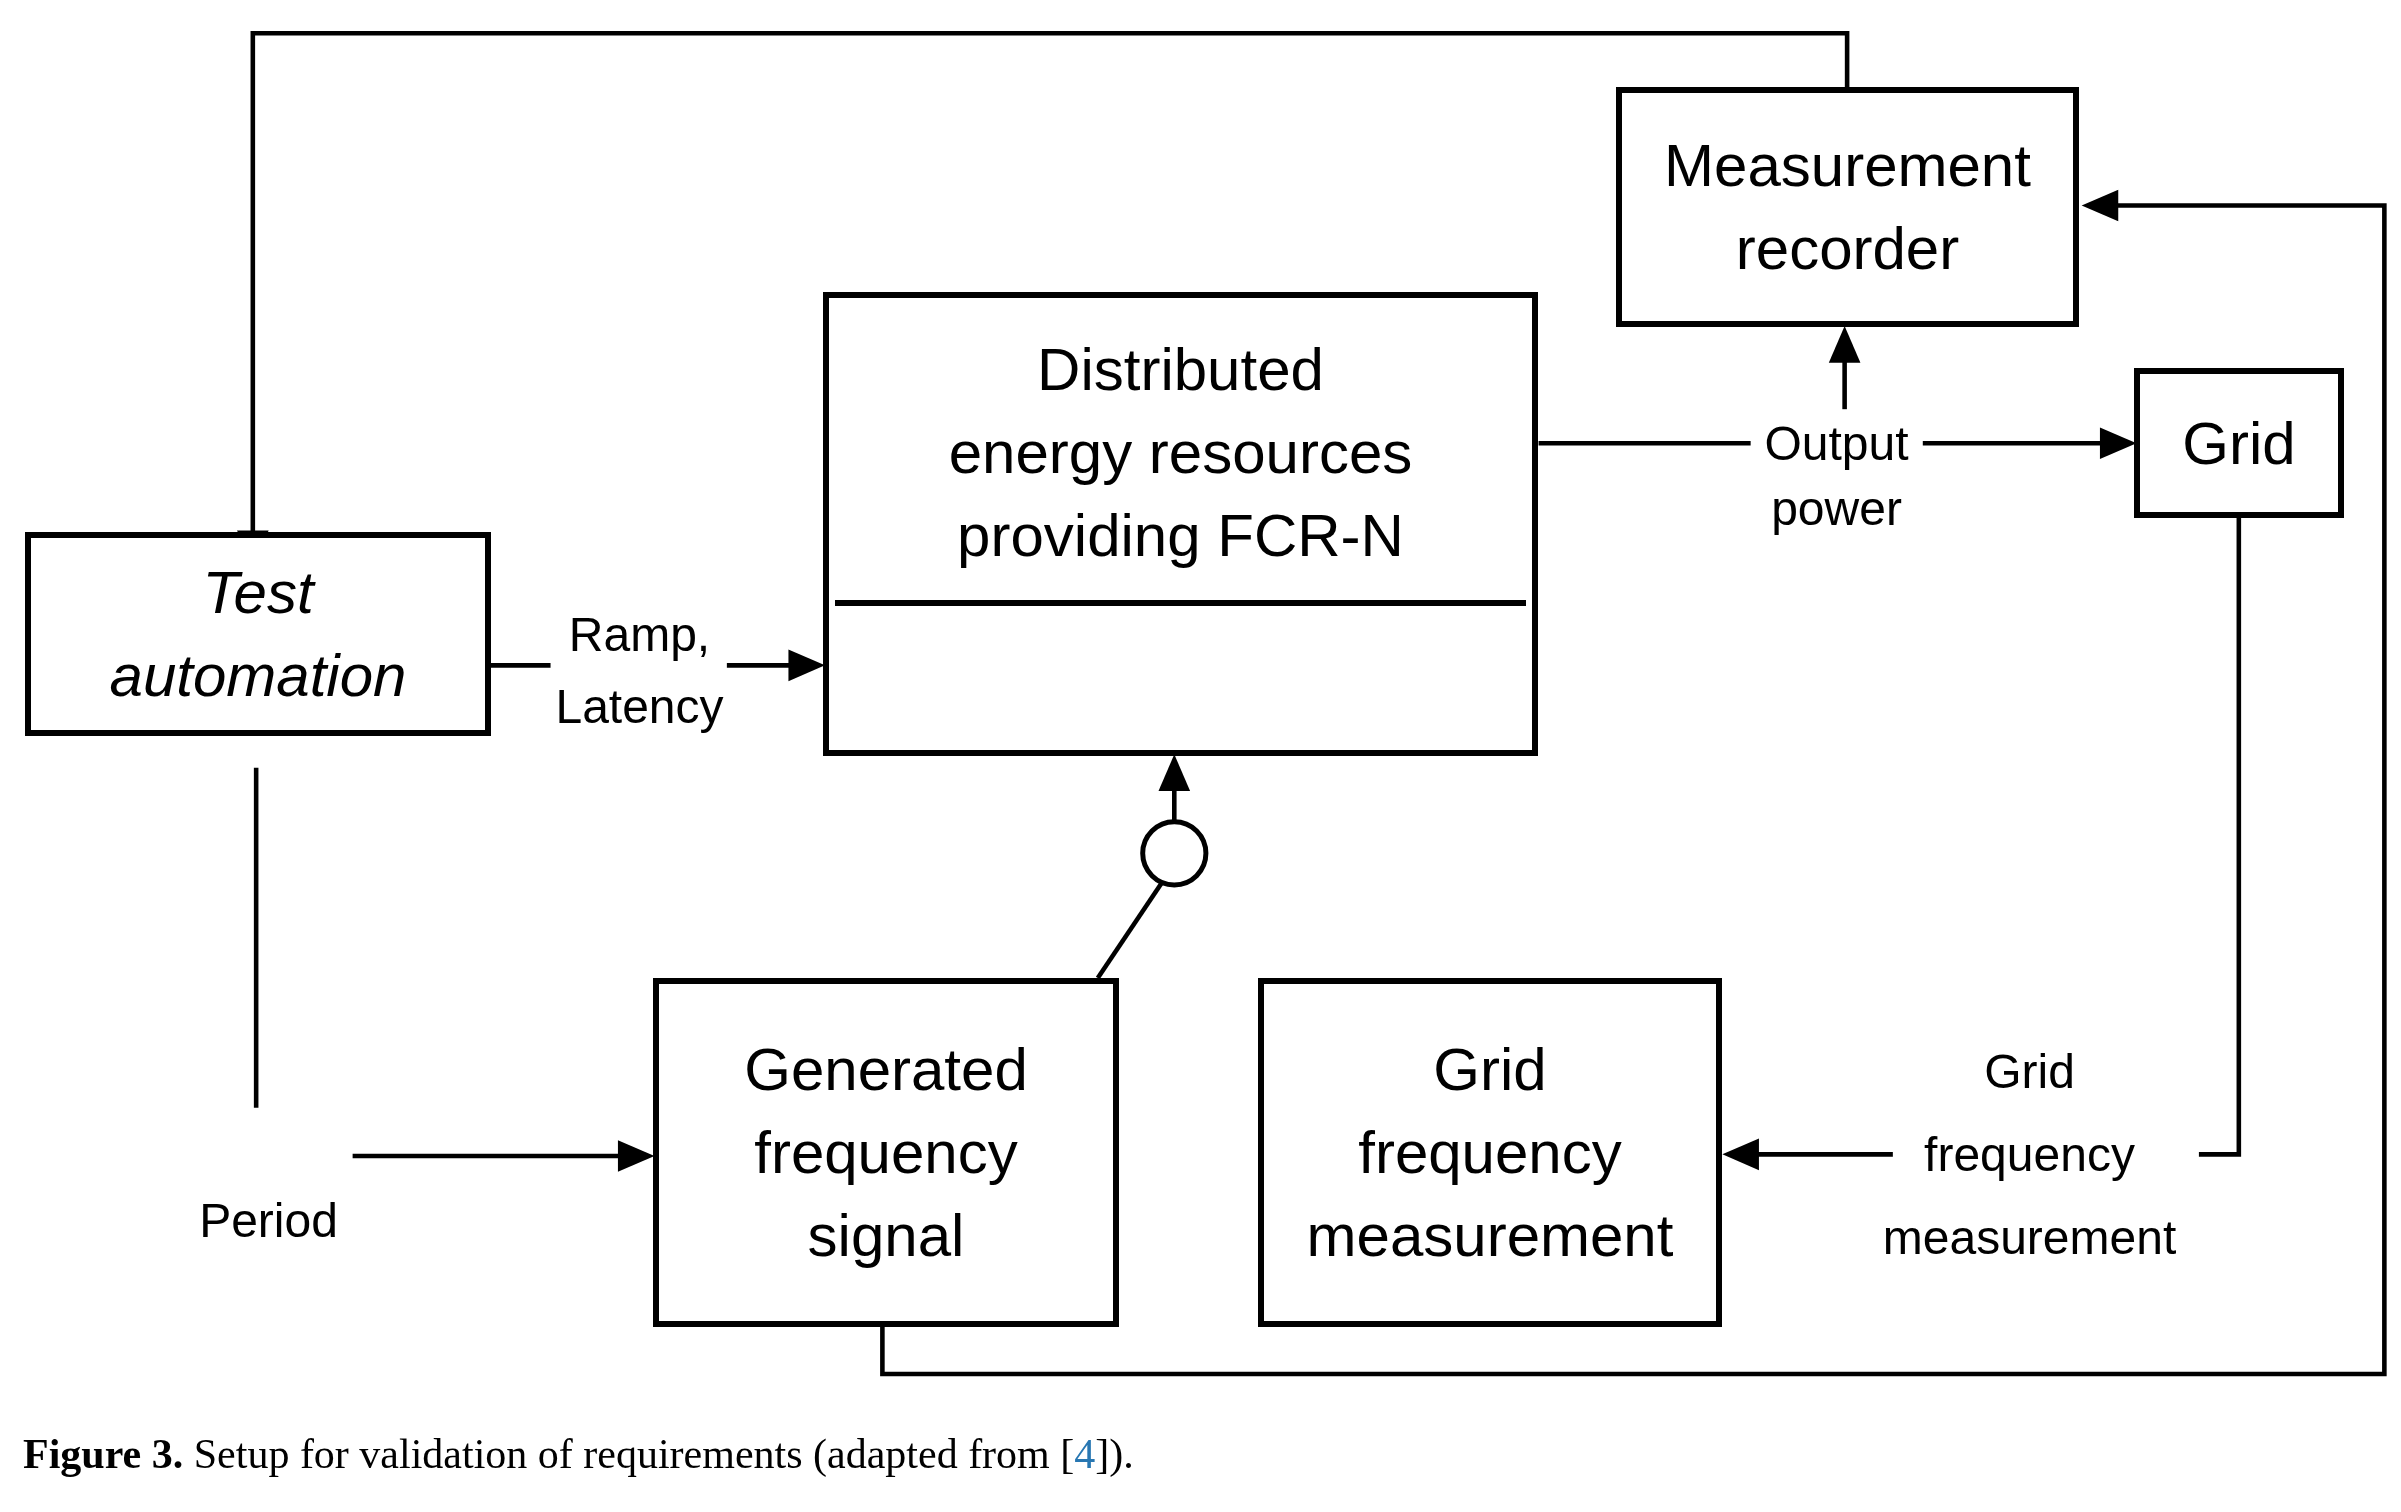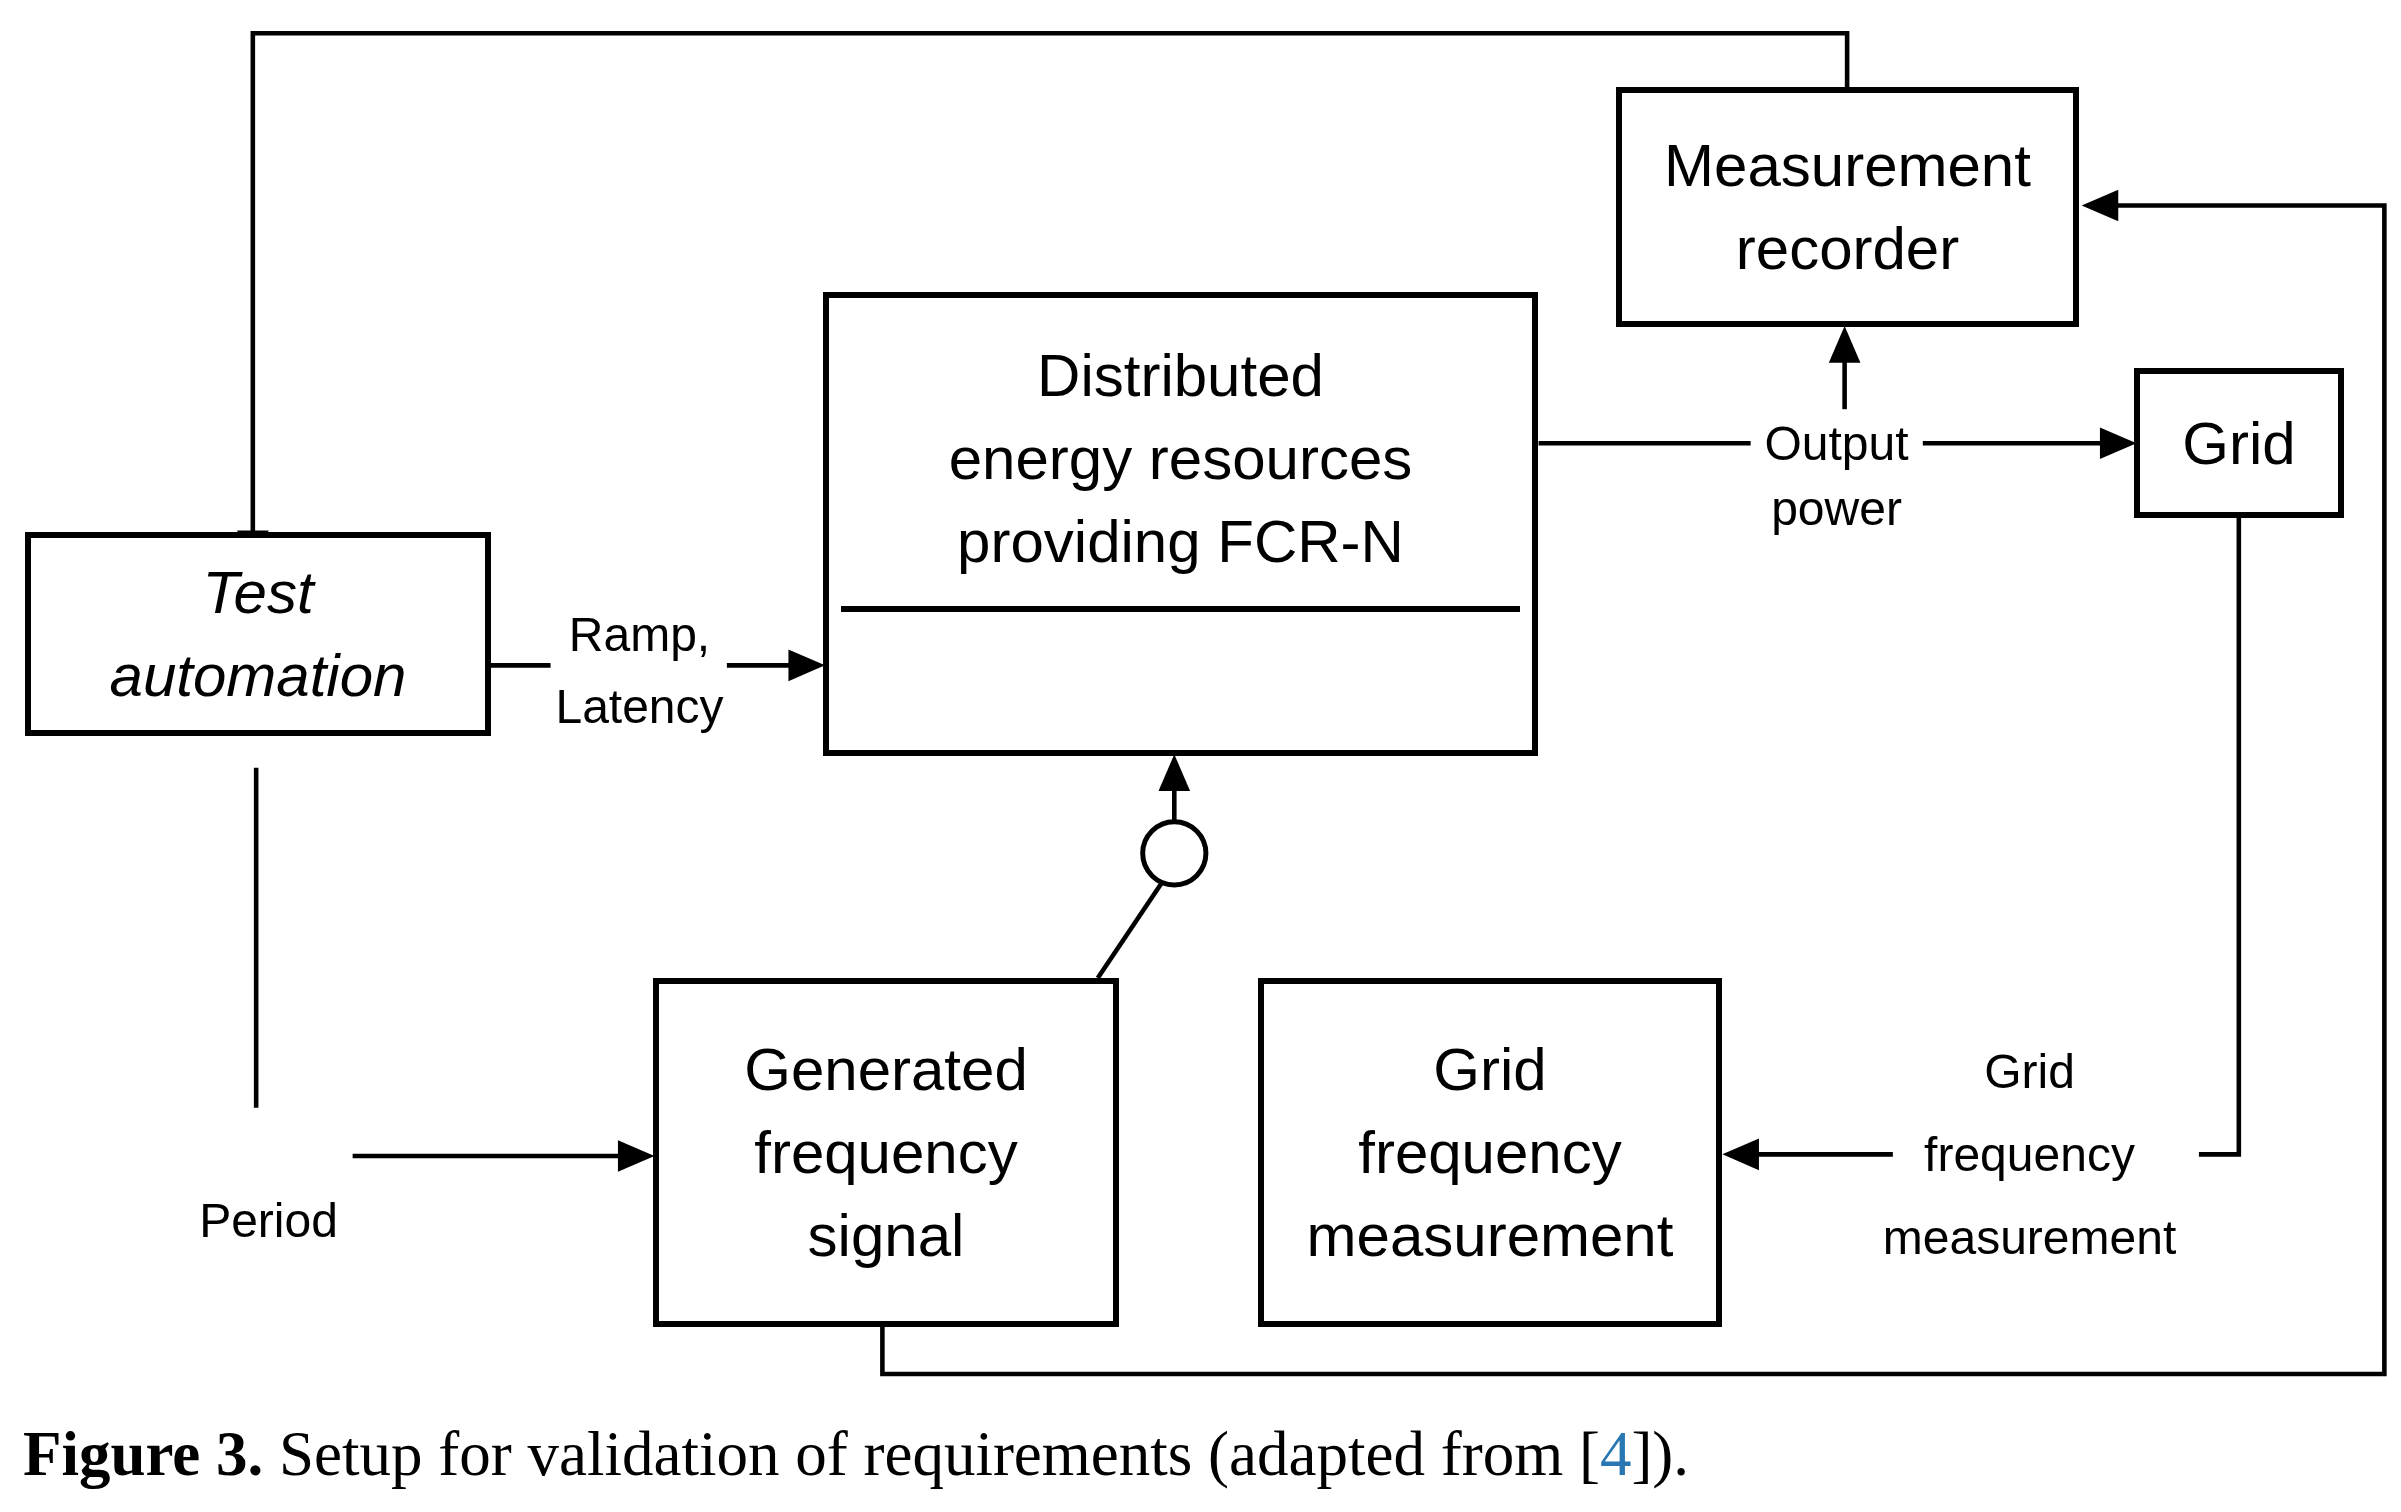--- a/index.html
+++ b/index.html
@@ -78,21 +78,21 @@
   }
   .lh78 { line-height: 65px; }
   .lh86 { line-height: 72px; }
   .lh100 { line-height: 83px; }
   .caption {
     position: absolute;
     left: 23px;
     top: 1414px;
     width: 2080px;
     font-family: "Liberation Serif", serif;
-    font-size: 63px;
+    font-size: 42px;
     line-height: 80px;
     color: #000000;
   }
   .caption b { font-weight: bold; }
 </style>
 </head>
 <body>
 
 <div class="canvas">
 
@@ -127,21 +127,21 @@
 
     <polyline points="1061,1594 1061,1652 2867,1652 2867,247 2542,247"></polyline>
     <polygon points="2503,247 2547,228 2547,266"></polygon>
   </svg>
 
   <div class="node" style="left:25px; top:532px; width:466px; height:204px;font-style:italic;">
     <span class="node-label">Test
 automation</span>
   </div>
 
-  <div class="node" style="left:823px; top:292px; width:715px; height:464px; padding:12px;">
+  <div class="node" style="left:823px; top:292px; width:715px; height:464px; padding:6px;">
     <div class="der-stack">
       <div class="der-section-top">
         <span class="node-label">Distributed
 energy resources
 providing FCR-N</span>
       </div>
     </div>
   </div>
 
   <div class="node" style="left:1616px; top:87px; width:463px; height:240px;">

